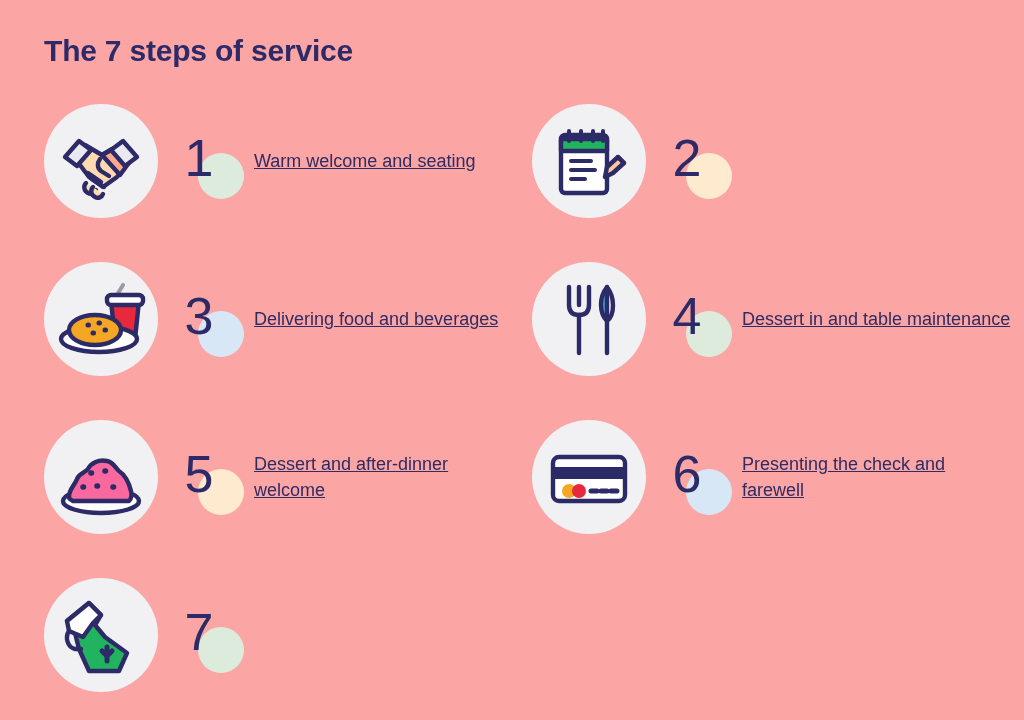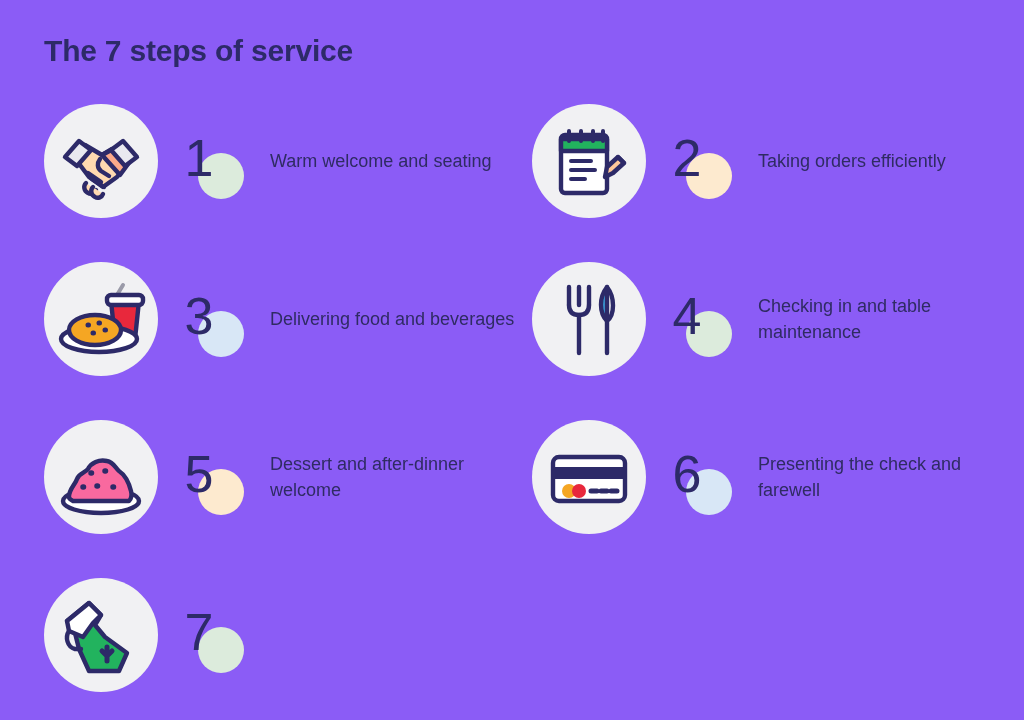--- a/index.html
+++ b/index.html
@@ -10,21 +10,21 @@
     width: 1024px;
     height: 720px;
     background: #ffffff;
     font-family: "Liberation Sans", sans-serif;
     overflow: hidden;
   }
   .page {
     position: relative;
     width: 1024px;
     height: 720px;
-    background: #8b5cf6;
+    background: #fca5a5;
   }
   .page-title {
     position: absolute;
     left: 44px;
     top: 34px;
     font-size: 30px;
     font-weight: bold;
     color: #2d2a68;
     letter-spacing: -0.2px;
     white-space: nowrap;
@@ -92,21 +92,22 @@
     margin-right: 22px;
     margin-bottom: 6px;
   }
 
   
   .step-label {
     font-size: 18px;
     line-height: 1.45;
     color: #2f2b63;
     max-width: 300px;
-    margin-left: 18px;
+    margin-left: 2px;
+    text-decoration: underline;
   }
 </style>
 </head>
 <body>
 
 <div class="page">
 
   <div class="page-title">The 7 steps of service</div>
 
   <div class="grid">
@@ -145,21 +146,20 @@
             <path d="M28 46 H48 M28 55 H52 M28 64 H42" stroke-width="4"></path>
             <path d="M64 52 L75 42 L81 48 L70 58 L62 62 Z" fill="#ffc79a"></path>
             <path d="M75 42 L81 48"></path>
           </g>
         </svg>
       </div>
       <div class="num-wrap">
         <div class="num-blob blob-peach"></div>
         <div class="num-text">2</div>
       </div>
-      <div class="step-label">Taking orders efficiently</div>
     </div>
 
     <div class="step-row col-left row-2">
       <div class="icon-disc">
         <svg width="92" height="92" viewBox="0 0 92 92">
           <g fill="none" stroke="#2d2a68" stroke-width="4.4" stroke-linejoin="round" stroke-linecap="round">
             <path d="M62 22 L68 12" stroke="#9a9aa8" stroke-width="4"></path>
             <path d="M56 28 H84 L80 66 H60 Z" fill="#e8283c"></path>
             <rect x="52" y="22" width="36" height="10" rx="4" fill="#ffffff"></rect>
             <ellipse cx="44" cy="66" rx="38" ry="13" fill="#ffffff"></ellipse>
@@ -184,21 +184,21 @@
             <path d="M36 42 V80"></path>
             <path d="M64 14 C56 24 56 40 64 48 Z" fill="#3aa5e0"></path>
             <path d="M64 14 C72 24 72 42 64 48 V80"></path>
           </g>
         </svg>
       </div>
       <div class="num-wrap">
         <div class="num-blob blob-green"></div>
         <div class="num-text">4</div>
       </div>
-      <div class="step-label">Checking in and table maintenance</div>
+      <div class="step-label">Dessert in and table maintenance</div>
     </div>
 
     <div class="step-row col-left row-3">
       <div class="icon-disc">
         <svg width="92" height="92" viewBox="0 0 92 92">
           <g fill="none" stroke="#2d2a68" stroke-width="4.4" stroke-linejoin="round" stroke-linecap="round">
             <ellipse cx="46" cy="70" rx="38" ry="12" fill="#ffffff"></ellipse>
             <path d="M14 66 C14 58 20 54 22 48 C24 42 30 42 33 38 C36 32 44 28 52 30 C58 31 60 36 64 40 C70 44 74 52 76 60 C77 64 76 68 74 70 L18 70 C16 69 14 68 14 66 Z" fill="#f9699f"></path>
             <path d="M36 42 h0.5 M50 40 h0.5 M28 56 h0.5 M42 55 h0.5 M58 56 h0.5" stroke-width="5.5"></path>
           </g>

